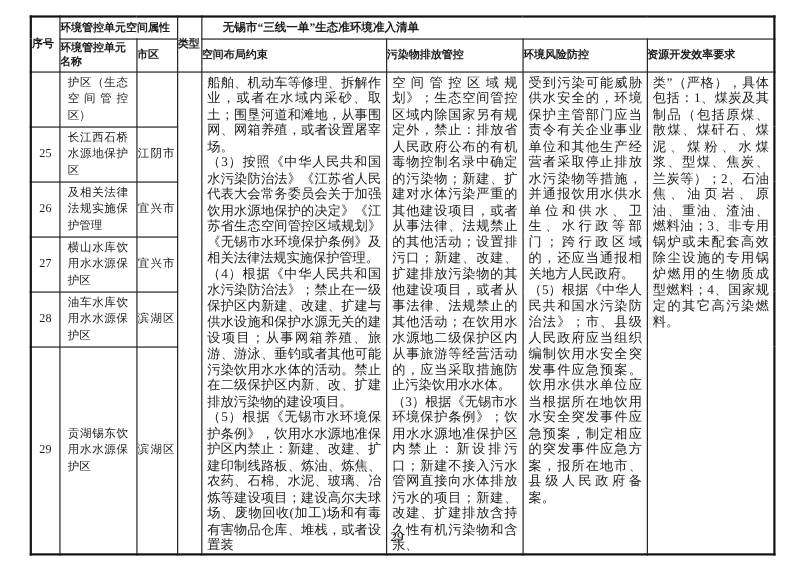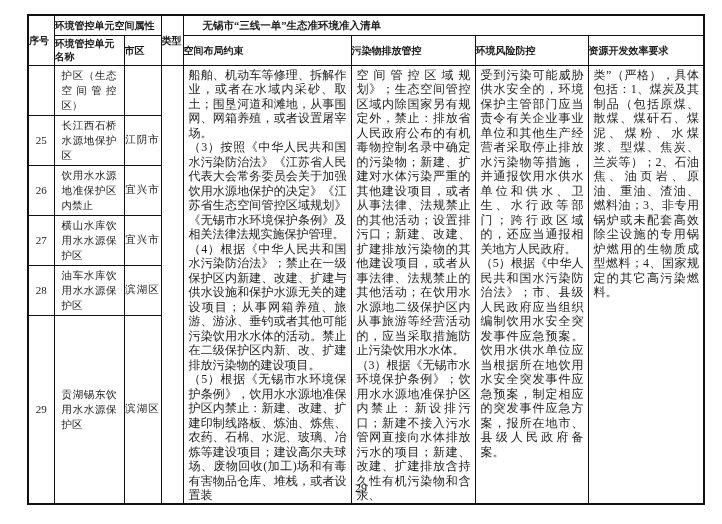--- a/index.html
+++ b/index.html
@@ -131,21 +131,21 @@
 （5）根据《中华人民共和国水污染防治法》；市、县级人民政府应当组织编制饮用水安全突发事件应急预案。饮用水供水单位应当根据所在地饮用水安全突发事件应急预案，制定相应的突发事件应急方案，报所在地市、县级人民政府备案。</td>
       <td class="content-cell" rowspan="6">类”（严格），具体包括：1、煤炭及其制品（包括原煤、散煤、煤矸石、煤泥、煤粉、水煤浆、型煤、焦炭、兰炭等）；2、石油焦、油页岩、原油、重油、渣油、燃料油；3、非专用锅炉或未配套高效除尘设施的专用锅炉燃用的生物质成型燃料；4、国家规定的其它高污染燃料。</td>
     </tr>
     <tr class="r25">
       <td class="seq-cell">25</td>
       <td class="name-cell">长江西石桥水源地保护区</td>
       <td class="district-cell">江阴市</td>
     </tr>
     <tr class="r26">
       <td class="seq-cell">26</td>
-      <td class="name-cell">饮用水水源地准保护区内禁止</td>
+      <td class="name-cell">及相关法律法规实施保护管理</td>
       <td class="district-cell">宜兴市</td>
     </tr>
     <tr class="r27">
       <td class="seq-cell">27</td>
       <td class="name-cell">横山水库饮用水水源保护区</td>
       <td class="district-cell">宜兴市</td>
     </tr>
     <tr class="r28">
       <td class="seq-cell">28</td>
       <td class="name-cell">油车水库饮用水水源保护区</td>

